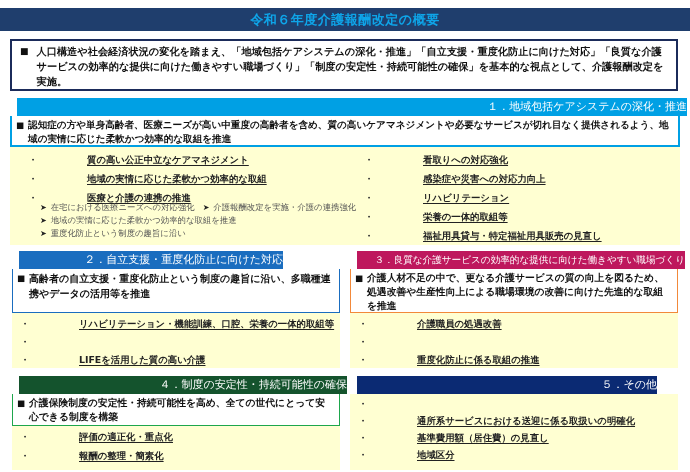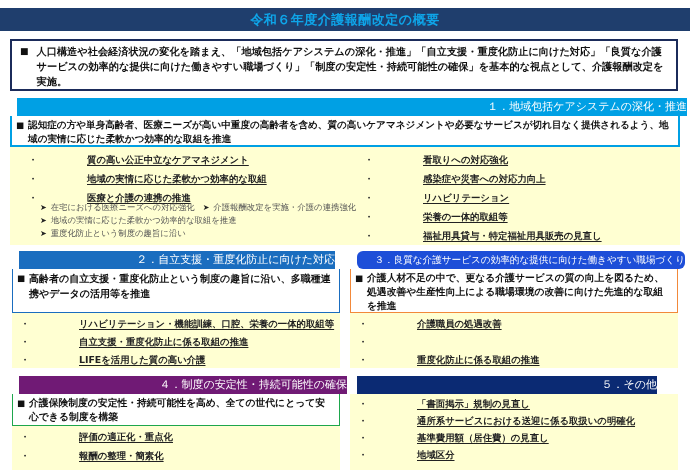--- a/index.html
+++ b/index.html
@@ -111,64 +111,63 @@
         <span class="dot">・</span>
         <span class="txt">栄養の一体的取組等</span>
       </li>
     <li>
         <span class="dot">・</span>
         <span class="txt">福祉用具貸与・特定福祉用具販売の見直し</span>
       </li>
   </ul>
 </div>
 
-<div class="sec-head" style="left:12px; top:251px; width:316px; background:#1a6dbf;">２．自立支援・重度化防止に向けた対応</div>
+<div class="sec-head" style="left:12px; top:251px; width:264px; background:#1a6dbf;">２．自立支援・重度化防止に向けた対応</div>
 <div class="desc-box" style="left:12px; top:269px; width:328px; height:44px; border:1px solid #1a6dbf; border-top:none; font-size:10px; line-height:15px;">
   <span class="sq">■</span>
   <span>高齢者の自立支援・重度化防止という制度の趣旨に沿い、多職種連携やデータの活用等を推進</span>
 </div>
 <div class="list-area" style="left:12px; top:313px; width:328px; height:55px;">
   <ul class="list" style="position:absolute; left:6px; top:4px; width:320px;">
     <li style="margin-bottom:5px;">
         <span class="dot">・</span>
         <span class="txt">リハビリテーション・機能訓練、口腔、栄養の一体的取組等</span>
       </li>
     <li style="margin-bottom:5px;">
         <span class="dot">・</span>
-        <span class="txt">自立支援・重度化防止に係る取組の推進</span>
       </li>
     <li>
         <span class="dot">・</span>
         <span class="txt">LIFEを活用した質の高い介護</span>
       </li>
   </ul>
 </div>
 
-<div class="sec-head" style="left:350px; top:251px; width:328px; background:#1d4ed8; font-size:9.6px; white-space:nowrap; overflow:hidden;border-radius:6px;">３．良質な介護サービスの効率的な提供に向けた働きやすい職場づくり</div>
+<div class="sec-head" style="left:350px; top:251px; width:328px; background:#be185d; font-size:9.6px; white-space:nowrap; overflow:hidden;">３．良質な介護サービスの効率的な提供に向けた働きやすい職場づくり</div>
 <div class="desc-box" style="left:350px; top:269px; width:328px; height:44px; border:1px solid #f2893a; border-top:none; font-size:9.8px; line-height:14px;">
   <span class="sq">■</span>
   <span>介護人材不足の中で、更なる介護サービスの質の向上を図るため、処遇改善や生産性向上による職場環境の改善に向けた先進的な取組を推進</span>
 </div>
 <div class="list-area" style="left:350px; top:313px; width:328px; height:55px;">
   <ul class="list" style="position:absolute; left:6px; top:4px; width:320px;">
     <li style="margin-bottom:5px;">
         <span class="dot">・</span>
         <span class="txt">介護職員の処遇改善</span>
       </li>
     <li style="margin-bottom:5px;">
         <span class="dot">・</span>
       </li>
     <li>
         <span class="dot">・</span>
         <span class="txt">重度化防止に係る取組の推進</span>
       </li>
   </ul>
 </div>
 
-<div class="sec-head" style="left:12px; top:376px; width:328px; background:#701a75;">４．制度の安定性・持続可能性の確保</div>
+<div class="sec-head" style="left:12px; top:376px; width:328px; background:#14532d;">４．制度の安定性・持続可能性の確保</div>
 <div class="desc-box" style="left:12px; top:394px; width:328px; height:32px; border:1px solid #1ea64c; border-top:none; font-size:9.8px; line-height:14px;">
   <span class="sq">■</span>
   <span>介護保険制度の安定性・持続可能性を高め、全ての世代にとって安心できる制度を構築</span>
 </div>
 <div class="list-area" style="left:12px; top:426px; width:328px; height:44px;">
   <ul class="list" style="position:absolute; left:6px; top:4px; width:320px;">
     <li style="margin-bottom:6px;">
         <span class="dot">・</span>
         <span class="txt">評価の適正化・重点化</span>
       </li>
@@ -177,21 +176,20 @@
         <span class="txt">報酬の整理・簡素化</span>
       </li>
   </ul>
 </div>
 
 <div class="sec-head" style="left:350px; top:376px; width:300px; background:#0b2a73;">５．その他</div>
 <div class="list-area" style="left:350px; top:394px; width:328px; height:76px;">
   <ul class="list" style="position:absolute; left:6px; top:3px; width:320px;">
     <li style="margin-bottom:4px;">
         <span class="dot">・</span>
-        <span class="txt">「書面掲示」規制の見直し</span>
       </li>
     <li style="margin-bottom:4px;">
         <span class="dot">・</span>
         <span class="txt">通所系サービスにおける送迎に係る取扱いの明確化</span>
       </li>
     <li style="margin-bottom:4px;">
         <span class="dot">・</span>
         <span class="txt">基準費用額（居住費）の見直し</span>
       </li>
     <li>

